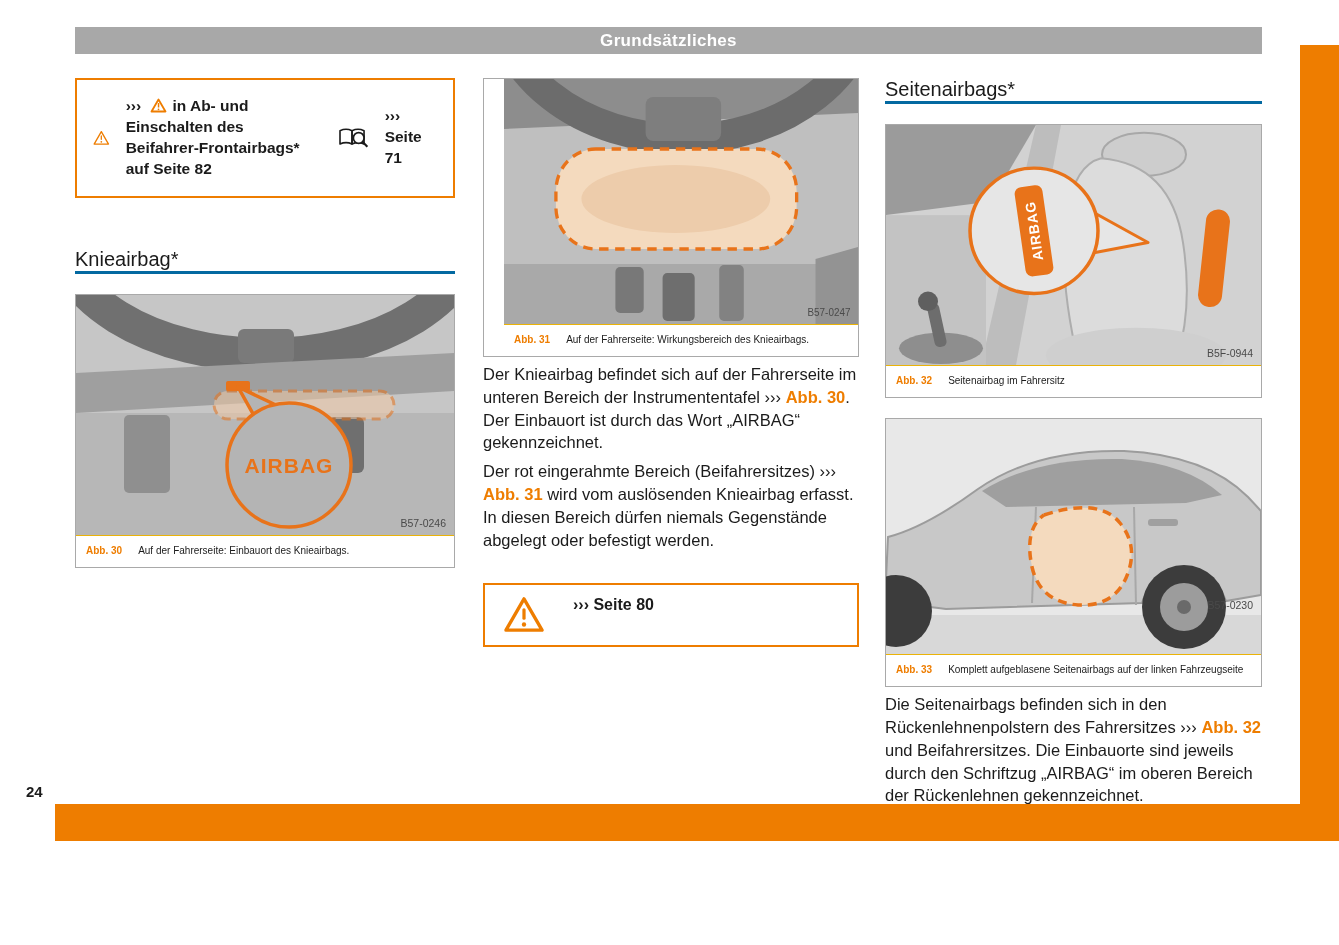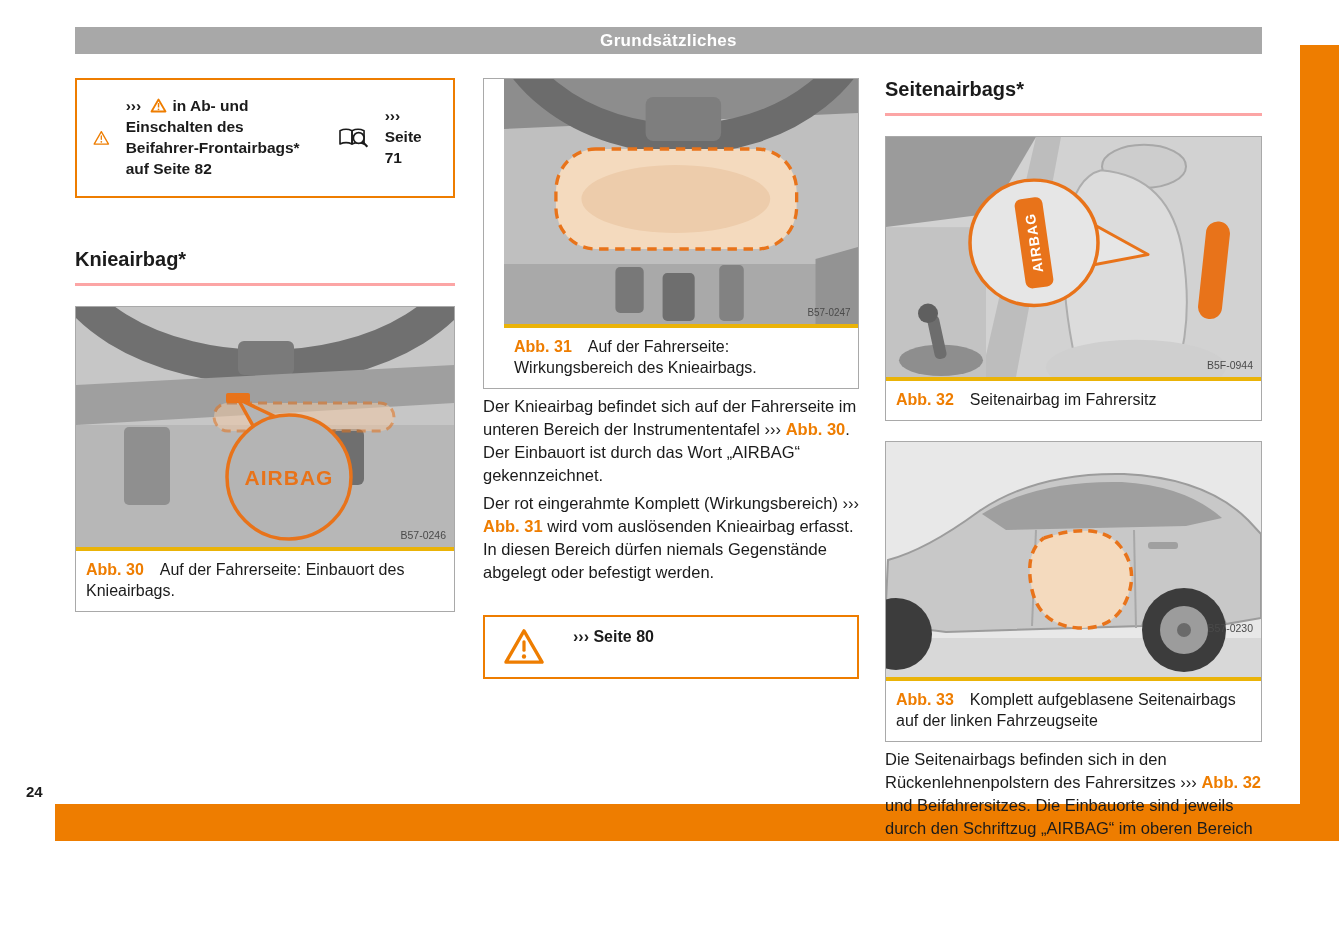--- a/index.html
+++ b/index.html
@@ -18,28 +18,28 @@
   .col { position:absolute; top:78px; }
   .col-left  { left:75px;  width:380px; }
   .col-mid   { left:483px; width:376px; }
   .col-right { left:885px; width:377px; }
 
   .ref-box { border:2px solid #ee7d00; padding:16px 16px; display:flex; flex-direction:row; gap:18px; background:#fff; }
   .ref-row { display:flex; align-items:center; gap:16px; }
   .ref-row .txt { font-weight:bold; font-size:15.5px; line-height:1.35; }
   .inline-warn { vertical-align:-2px; margin:0 5px; }
 
-  .section-heading { margin-top:50px; font-size:20px; font-weight:bold; padding-bottom:12px;
-                     border-bottom:3px solid #fca5a5; }
+  .section-heading { margin-top:50px; font-size:20px; font-weight:normal; padding-bottom:0;
+                     border-bottom:3px solid #0369a1; }
   .col-right .section-heading { margin-top:0; }
 
   .figure { margin-top:20px; border:1px solid #a9a9a9; background:#fff; }
   .col-mid .figure:first-child { margin-top:0;padding-left:20px; }
   .figure svg.img { display:block; width:100%; }
-  .figure .caption { border-top:4px solid #eab308; padding:8px 10px 10px; font-size:16px; line-height:1.32; }
+  .figure .caption { border-top:1px solid #eab308; padding:8px 10px 10px; font-size:10px; line-height:1.32; }
   .caption .fig-label { color:#ee7d00; font-weight:bold; padding-right:16px; }
 
   .para { margin-top:6px; font-size:16.5px; line-height:1.38; }
   .para .ref-link { color:#ee7d00; font-weight:bold; }
 
   .warn-box { margin-top:32px; border:2px solid #ee7d00; padding:11px 18px; display:flex; align-items:flex-start; gap:28px; background:#fff; }
   .warn-box .txt { font-weight:bold; font-size:16px; }
 
   .code-text { font-size:10.5px; fill:#4a4a4a; font-family:"Liberation Sans",sans-serif; }
 </style>
@@ -120,21 +120,21 @@
         <polygon points="330,180 375,168 375,245 330,245" fill="#939393"></polygon>
         <rect x="55" y="70" width="255" height="100" rx="42" fill="#f4dabe" stroke="#e8731a" stroke-width="3.5" stroke-dasharray="10 7"></rect>
         <ellipse cx="182" cy="120" rx="100" ry="34" fill="#edccab"></ellipse>
         <text x="367" y="237" text-anchor="end" class="code-text">B57-0247</text>
       </svg>
       <div class="caption"><span class="fig-label">Abb. 31</span><span>Auf der Fahrerseite: Wirkungsbereich des Knieairbags.</span></div>
     </div>
 
     <p class="para"><span>Der Knieairbag befindet sich auf der Fahrerseite im unteren Bereich der Instrumententafel </span><span>››› </span><span class="ref-link">Abb. 30</span><span>. Der Einbauort ist durch das Wort „AIRBAG“ gekennzeichnet.</span></p>
 
-    <p class="para"><span>Der rot eingerahmte Komplett (Wirkungsbereich) </span><span>››› </span><span class="ref-link">Abb. 31</span><span> wird vom auslösenden Knieairbag erfasst. In diesen Bereich dürfen niemals Gegenstände abgelegt oder befestigt werden.</span></p>
+    <p class="para"><span>Der rot eingerahmte Bereich (Beifahrersitzes) </span><span>››› </span><span class="ref-link">Abb. 31</span><span> wird vom auslösenden Knieairbag erfasst. In diesen Bereich dürfen niemals Gegenstände abgelegt oder befestigt werden.</span></p>
 
     <div class="warn-box">
       <svg width="42" height="38" viewBox="0 0 44 40">
         <path d="M22 3 L41 36 H3 Z" fill="none" stroke="#ee7d00" stroke-width="3.5" stroke-linejoin="round"></path>
         <rect x="20.3" y="13" width="3.4" height="12" rx="1.6" fill="#ee7d00"></rect>
         <circle cx="22" cy="30" r="2.3" fill="#ee7d00"></circle>
       </svg>
       <div class="txt"><span>››› </span><span>Seite 80</span></div>
     </div>
   </div>

